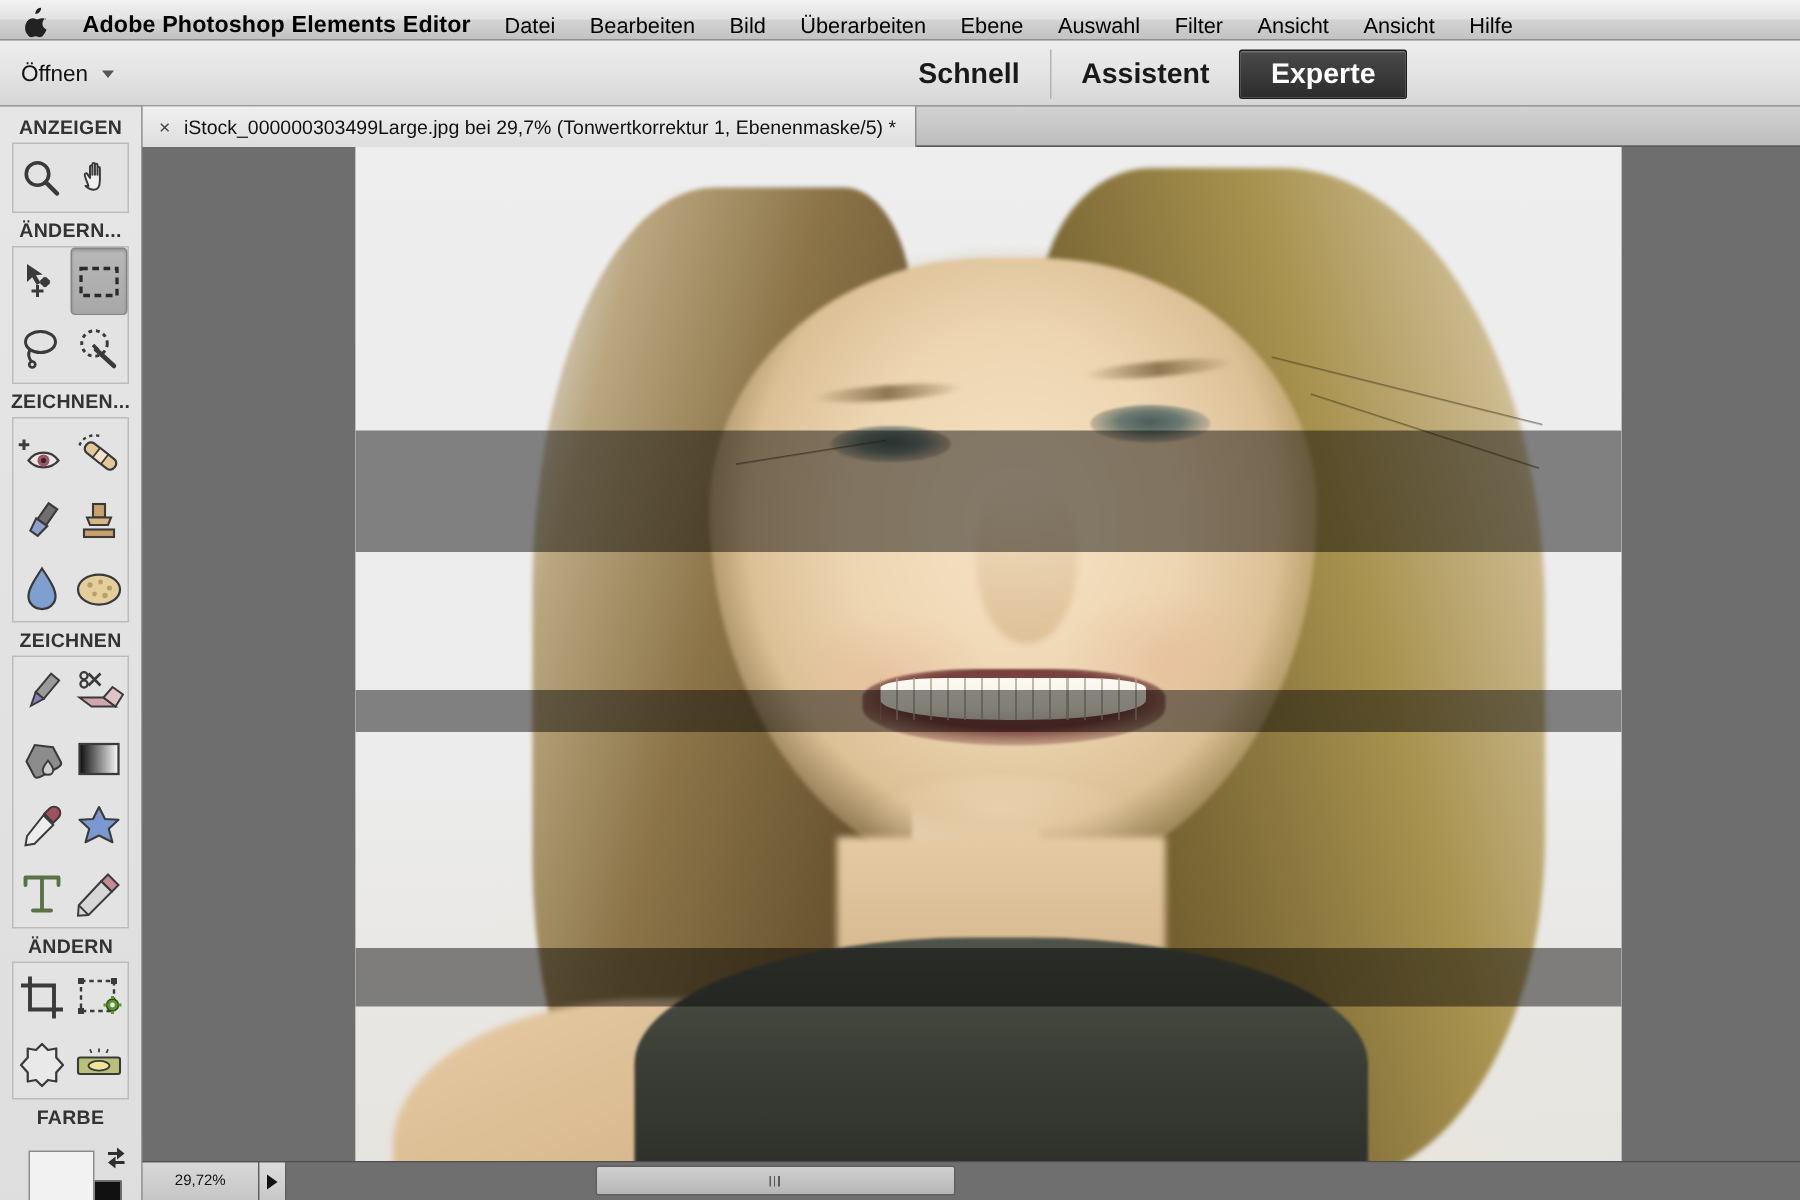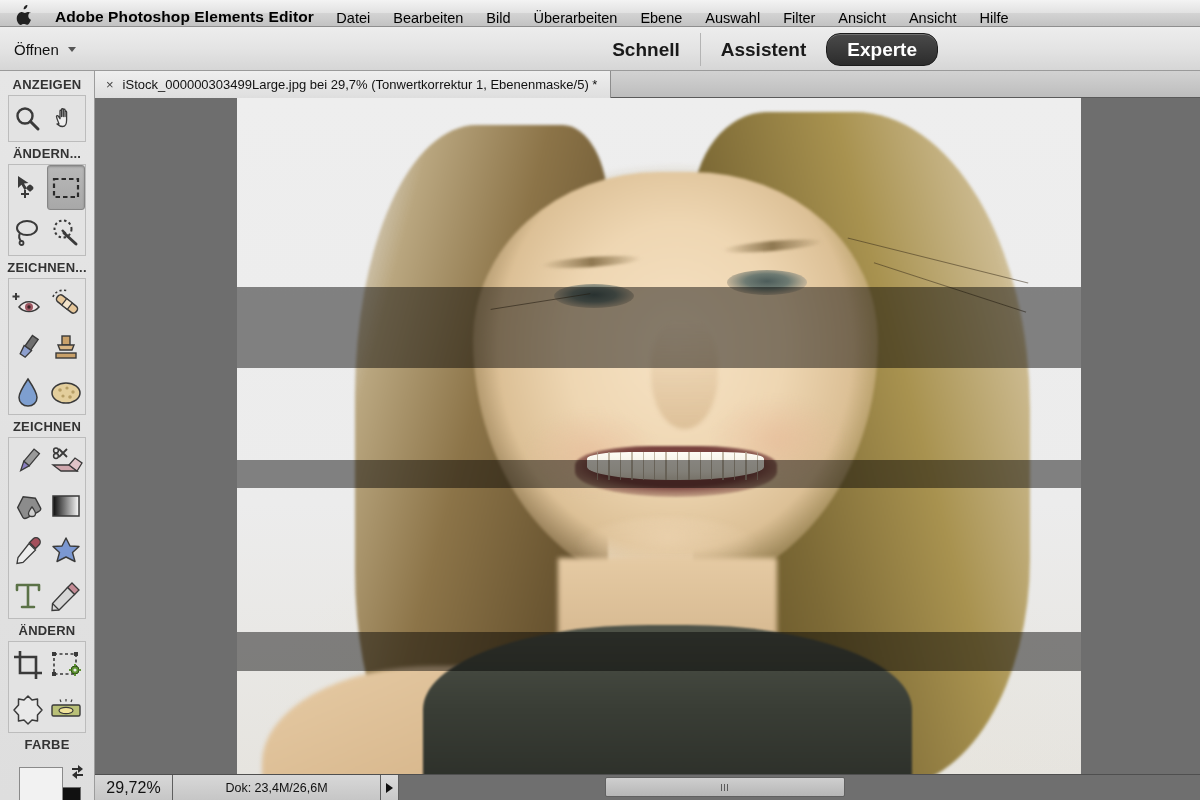--- a/index.html
+++ b/index.html
@@ -48,21 +48,21 @@
     display: flex; align-items: stretch;
   }
   .mode {
     display: flex; align-items: center; justify-content: center;
     padding: 0 20px; font-size: 19px; font-weight: bold; color: #1a1a1a;
     border-left: 1px solid #b4b4b4; cursor: default;
   }
   .mode:first-child { border-left: none; }
   .mode.active {
     background: linear-gradient(to bottom, #4a4a4a, #2c2c2c);
-    color: #fff; border: 1px solid #1c1c1c; border-radius: 14px;
+    color: #fff; border: 1px solid #1c1c1c; border-radius: 2px;
     box-shadow: inset 0 1px 0 rgba(255,255,255,.22);
   }
 
   
   .tabbar {
     position: absolute; left: 95px; top: 71px; width: 1105px; height: 27px;
     background: linear-gradient(to bottom, #d2d2d2, #bdbdbd);
     border-bottom: 1px solid #5a5a5a;
   }
   .doc-tab {
@@ -232,21 +232,21 @@
 
   
   .statusbar {
     position: absolute; left: 95px; top: 774px; width: 1105px; height: 26px;
     background: linear-gradient(to bottom, #7c7c7c, #6b6b6b);
     border-top: 1px solid #4f4f4f;
     display: flex; align-items: stretch;
   }
   .zoomfield {
     width: 78px; display: flex; align-items: center; justify-content: center;
-    font-size: 16px; color: #111;
+    font-size: 10px; color: #111;
     background: linear-gradient(to bottom, #d8d8d8, #c6c6c6);
     border-right: 1px solid #5e5e5e;
   }
   .dokfield {
     width: 208px; display: flex; align-items: center; justify-content: center;
     font-size: 12.5px; color: #111;
     background: linear-gradient(to bottom, #d8d8d8, #c6c6c6);
     border-right: 1px solid #5e5e5e;
   }
   .dok-arrow {
@@ -569,21 +569,20 @@
         <div class="hair-strand-3"></div>
         <div class="band" id="band0" style="top: 28%; height: 12%; background: rgba(0, 0, 0, 0.46);"></div>
         <div class="band" id="band1" style="top: 53.5%; height: 4.2%; background: rgba(0, 0, 0, 0.46);"></div>
         <div class="band" id="band2" style="top: 79%; height: 5.8%; background: rgba(0, 0, 0, 0.46);"></div>
       </div>
     </div>
   </div>
 
   <div class="statusbar">
     <div class="zoomfield">29,72%</div>
-    <div class="dokfield">Dok: 23,4M/26,6M</div>
     <div class="dok-arrow">
         <span class="tri-right"></span>
       </div>
     <div class="hscroll-track">
       <div class="hscroll-thumb">
           <span class="grip"></span>
         </div>
     </div>
   </div>
 

